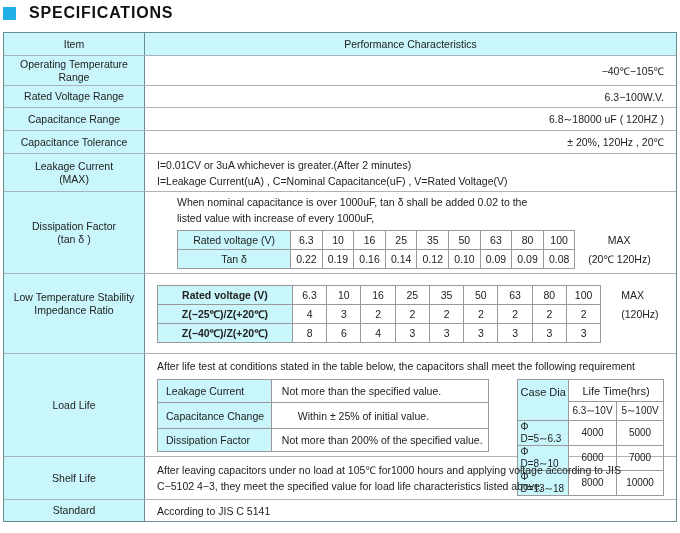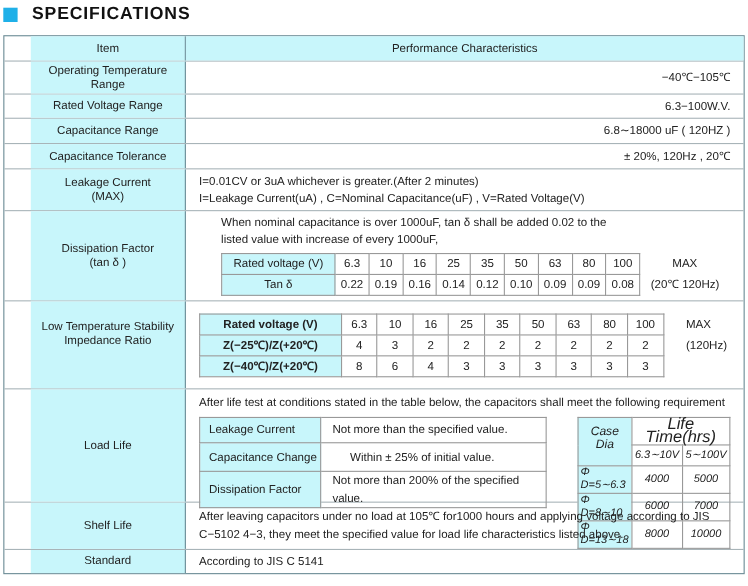--- a/index.html
+++ b/index.html
@@ -6,21 +6,21 @@
   html, body { width: 680px; height: 533px; background: #ffffff; overflow: hidden; }
   body { font-family: "Liberation Sans", sans-serif; color: #222; font-size: 10.5px; position: relative; }
 
   .title-row { position: absolute; left: 3px; top: 3px; height: 20px; display: flex; align-items: center; }
   .title-square { width: 13px; height: 13px; background: #1fb0e8; margin-right: 13px; }
   .title-text { font-family: "Liberation Sans", sans-serif; font-weight: bold; font-size: 16px; letter-spacing: 0.8px; color: #111; }
 
   .spec { position: absolute; left: 3px; top: 32px; width: 674px; border: 1px solid #6a8a94; }
   .row { display: flex; border-top: 1px solid #a8b4b8; }
   .row:first-child { border-top: none; }
-  .item { width: 141px; flex: 0 0 141px; background: #c8f6fb; border-right: 1px solid #6a8a94; display: flex; align-items: center; justify-content: center; text-align: center; line-height: 13px; color: #222; padding: 0 4px; margin-left: 24px; }
+  .item { width: 141px; flex: 0 0 141px; background: #c8f6fb; border-right: 1px solid #6a8a94; display: flex; align-items: center; justify-content: center; text-align: center; line-height: 13px; color: #222; padding: 0 4px; }
   .perf { flex: 1; display: flex; flex-direction: column; justify-content: center; padding: 0 12px; line-height: 16px; }
   .center { align-items: flex-end; text-align: center; }
   .header .item, .header .perf { background: #c8f6fb; }
   .header .perf { align-items: center; }
 
   table.inner { border-collapse: collapse; }
   table.inner td { border: 1px solid #999; text-align: center; height: 19px; padding: 0 2px; }
   table.inner td.lbl { background: #c8f6fb; }
   table.inner td.bold { font-weight: bold; }
   .noborder td.note { border: none; }
@@ -195,25 +195,25 @@
           <tr>
             <td class="lbl" style="text-align:left; padding-left:8px; height:26px;">Capacitance Change</td>
             <td style="text-align:left; padding-left:26px;">Within ± 25% of initial value.</td>
           </tr>
           <tr>
             <td class="lbl" style="text-align:left; padding-left:8px; height:23px;">Dissipation Factor</td>
             <td style="text-align:left; padding-left:10px;">Not more than 200% of the specified value.</td>
           </tr>
         </tbody>
           </table>
-        <table class="inner life" style="margin-left:28px;font-style:italic;">
+        <table class="inner life" style="margin-left:28px;">
           <tbody>
               <tr>
             <td class="lbl" rowspan="2" style="width:52px; font-size:11px; vertical-align:top; padding-top:6px;">Case Dia</td>
-            <td colspan="2" style="height:22px; font-size:15px;">Life Time(hrs)</td>
+            <td colspan="2" style="height:22px; font-size:11px;">Life Time(hrs)</td>
           </tr>
           <tr>
             <td style="width:50px;">6.3∼10V</td>
             <td style="width:50px;">5∼100V</td>
           </tr>
           <tr>
             <td class="lbl" style="text-align:left; padding-left:2px;">Φ D=5∼6.3</td>
             <td>4000</td>
             <td>5000</td>
           </tr>

